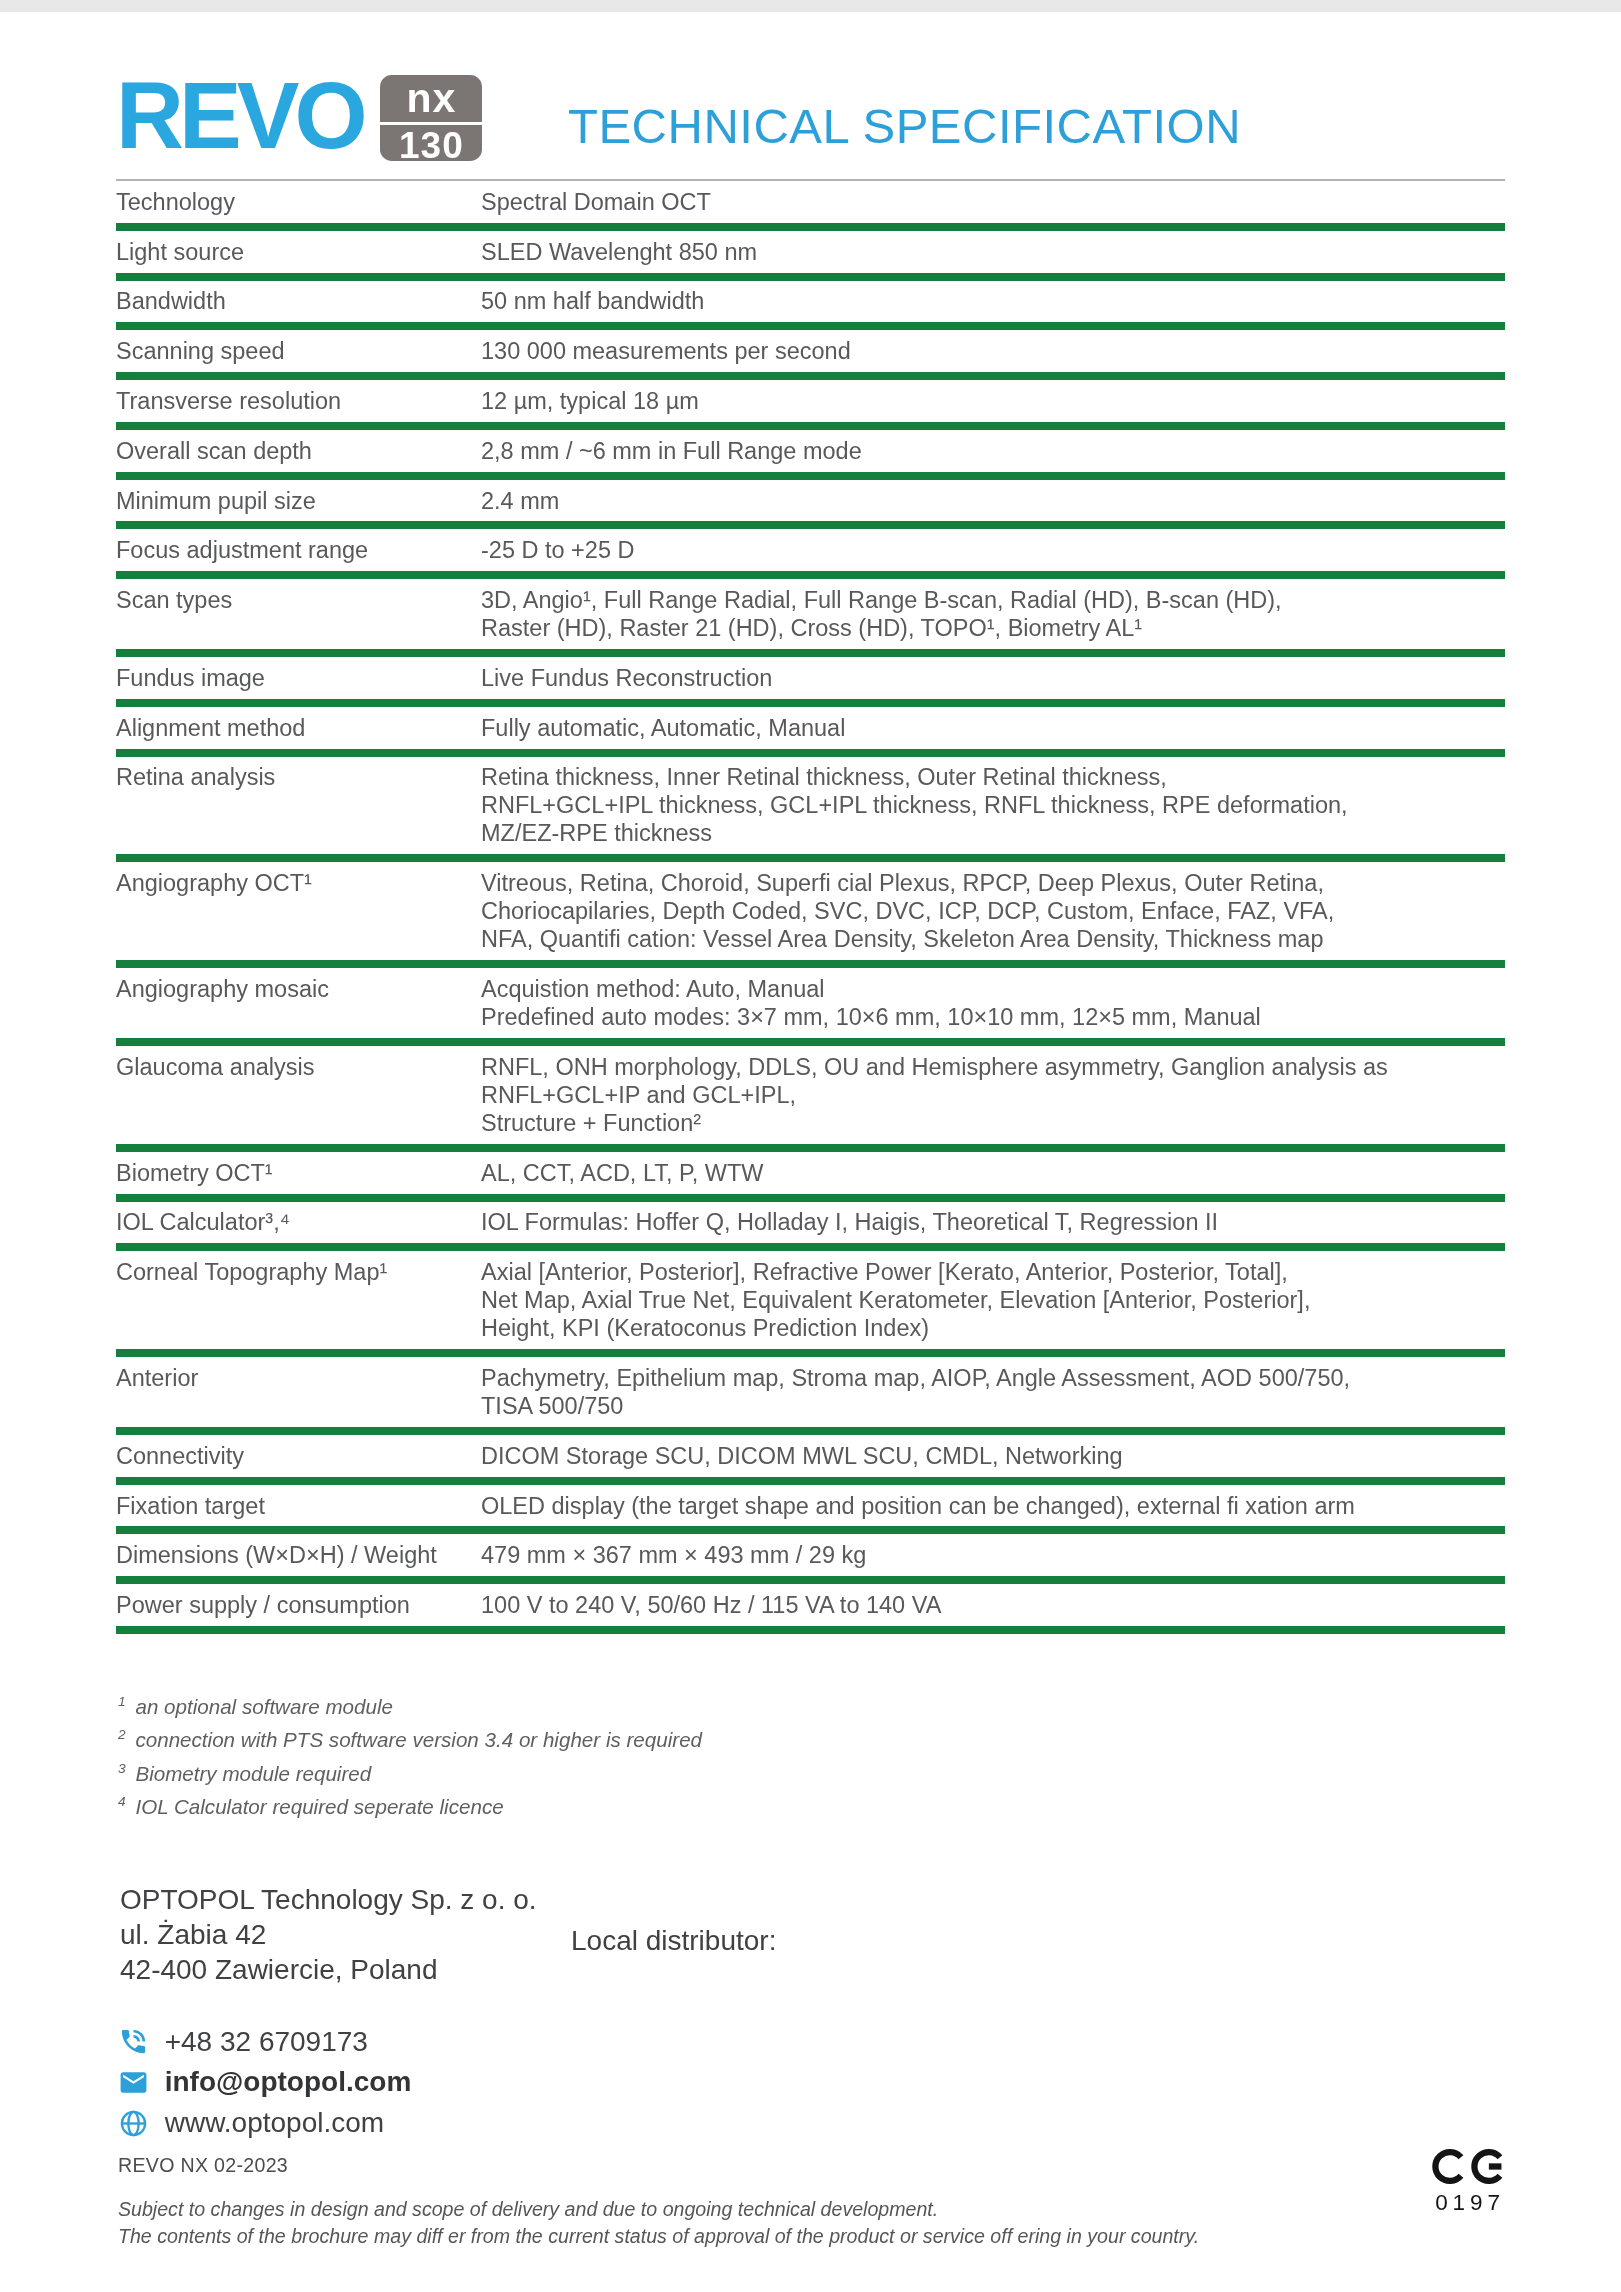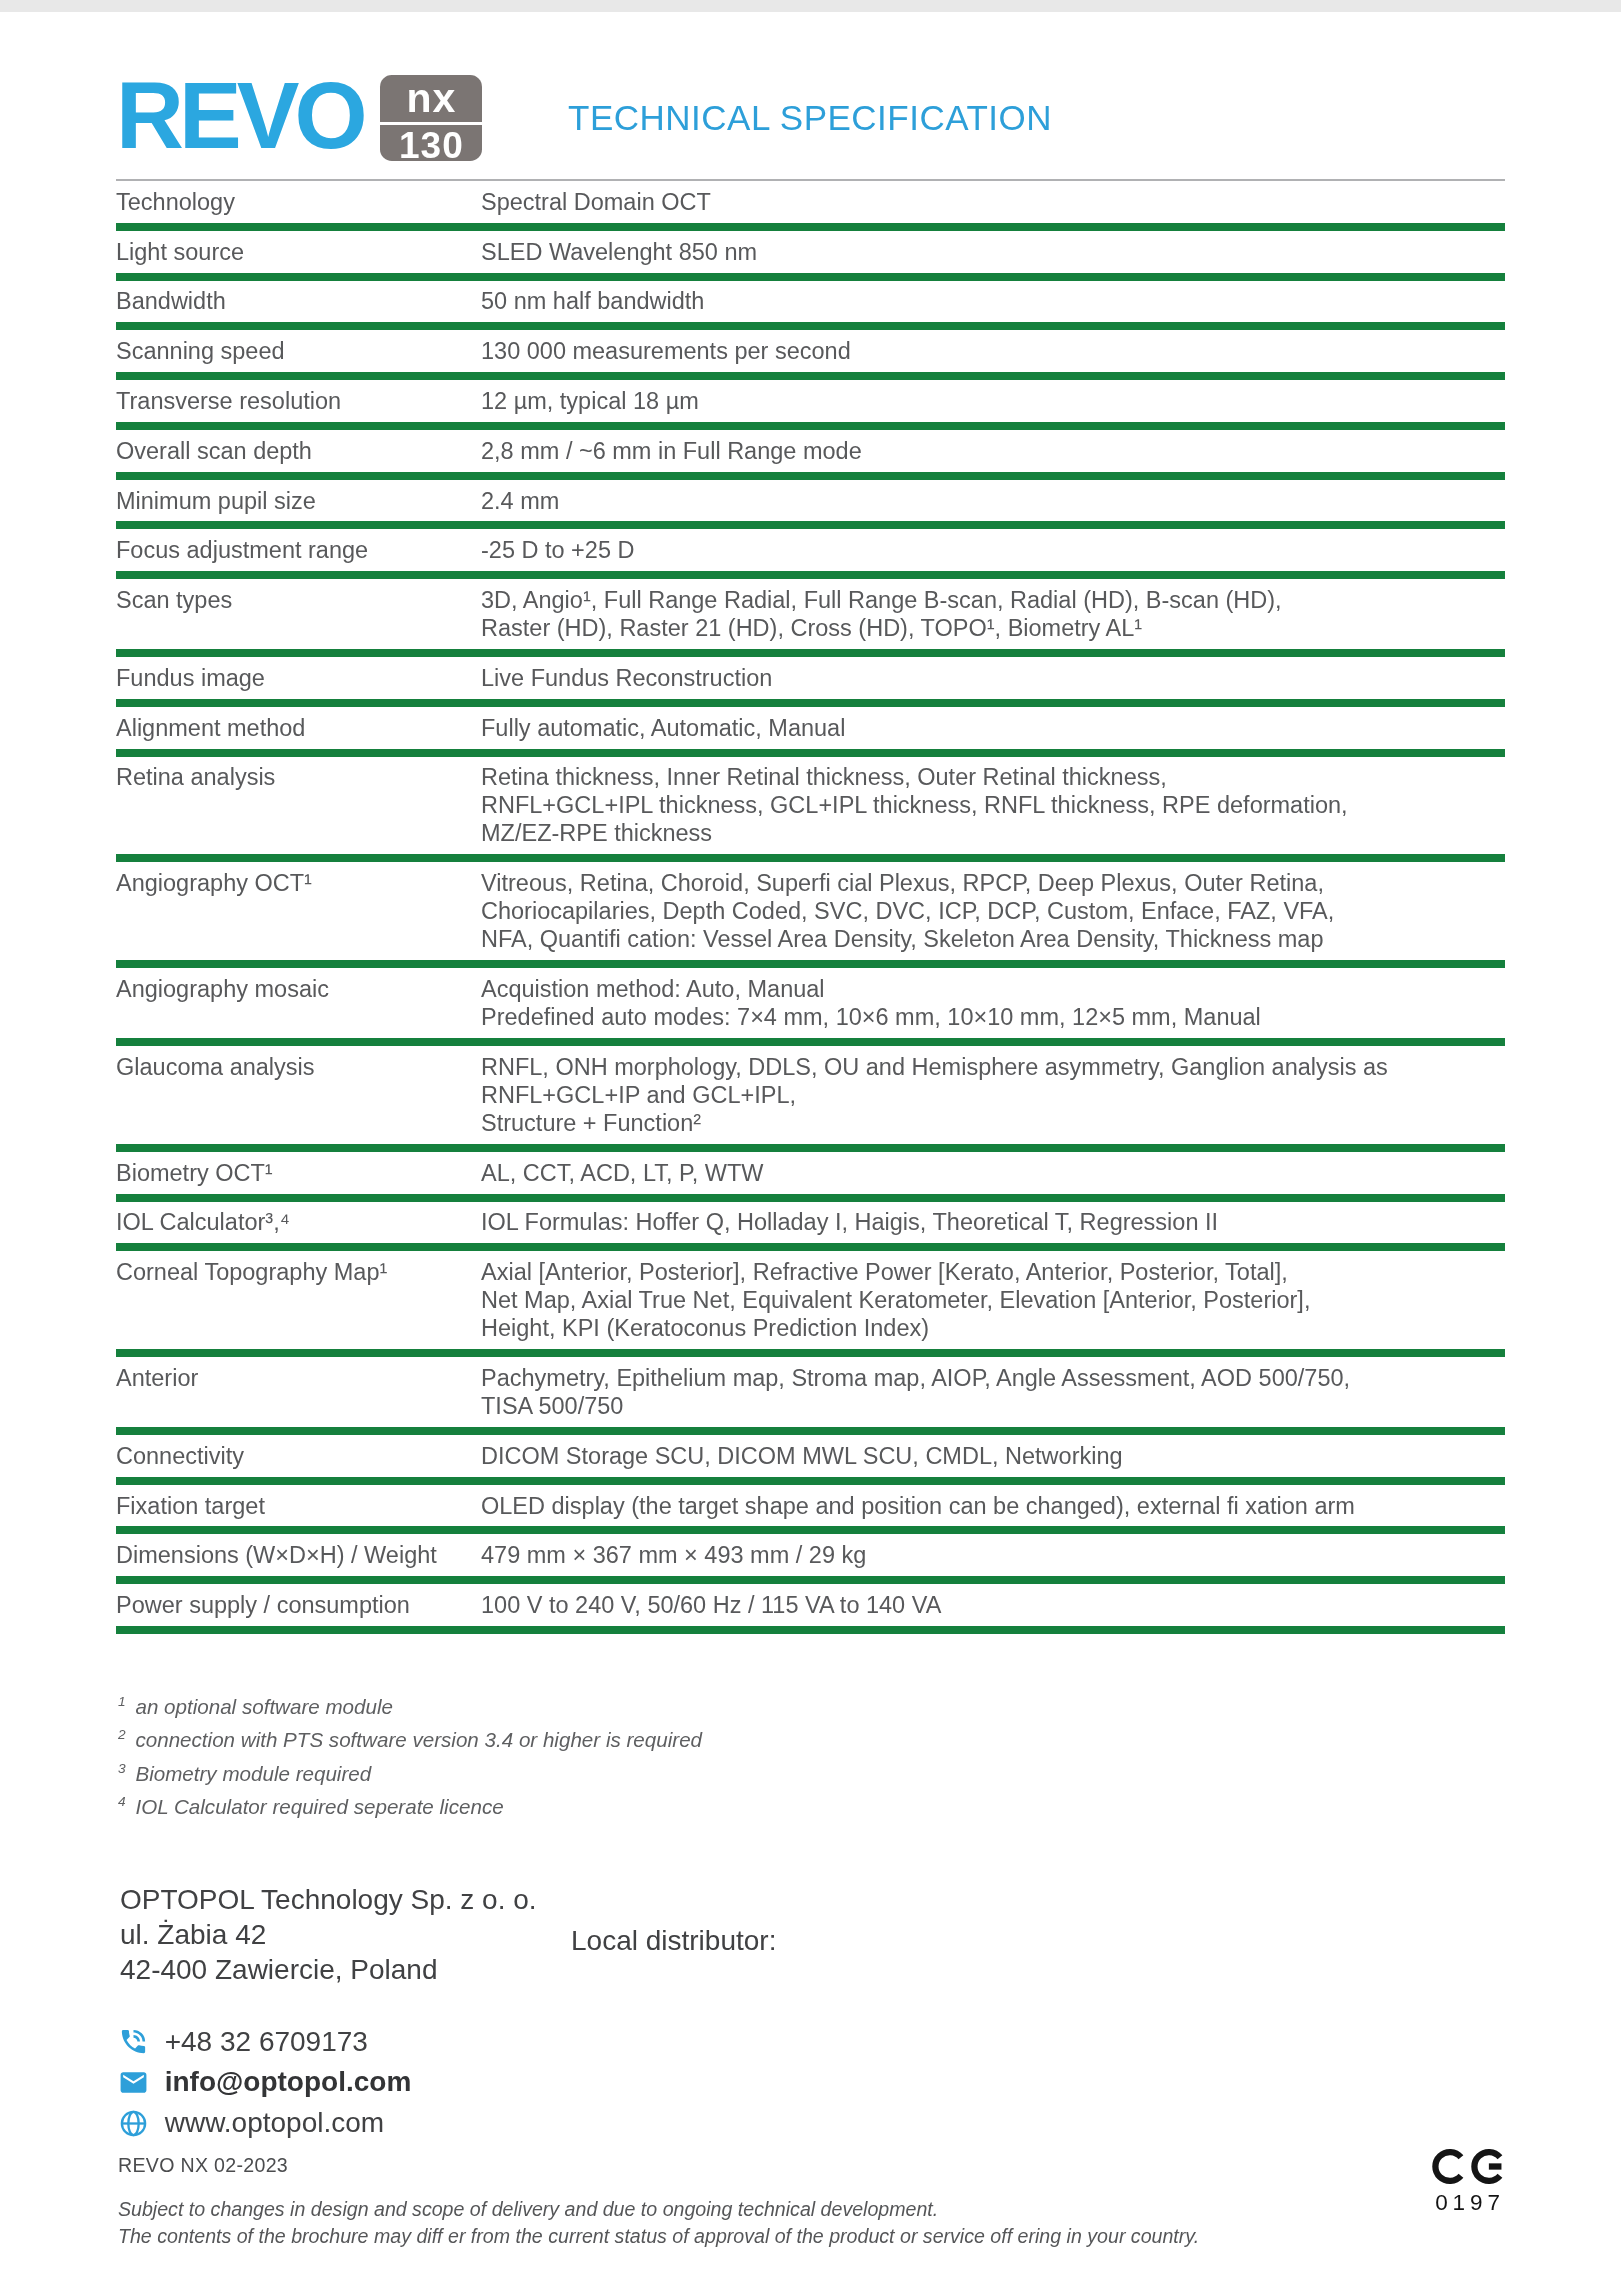--- a/index.html
+++ b/index.html
@@ -24,21 +24,21 @@
     display:flex;flex-direction:column;overflow:hidden;
   }
   .logo-badge .seg{
     flex:1;display:flex;align-items:center;justify-content:center;
     color:#ffffff;font-weight:700;text-align:right;
   }
   .logo-badge .seg.top{font-size:41px;letter-spacing:1px;border-bottom:3.9px solid #ffffff;}
   .logo-badge .seg.bottom{font-size:37px;letter-spacing:1px;}
   .doc-title{
     position:absolute;left:568px;top:86px;
-    font-size:35px;color:#2d9fd9;letter-spacing:0.5px;white-space:nowrap;
+    font-size:49px;color:#2d9fd9;letter-spacing:0.5px;white-space:nowrap;
   }
   
   .spec-table{
     position:absolute;left:116px;top:167px;width:1389px;
     border-top:2px solid #b0b1b3;
     font-size:23.5px;line-height:28px;
   }
   .row{display:flex;border-bottom:8px solid #15803d;padding:6.9px 0;}
   .cell.label{flex:0 0 365px;color:#58595b;white-space:nowrap;}
   .cell.value{flex:1;color:#58595b;white-space:pre-line;}
@@ -127,21 +127,21 @@
       </div>
     <div class="row">
         <div class="cell label">Angiography OCT¹</div>
         <div class="cell value">Vitreous, Retina, Choroid, Superfi cial Plexus, RPCP, Deep Plexus, Outer Retina,
 Choriocapilaries, Depth Coded, SVC, DVC, ICP, DCP, Custom, Enface, FAZ, VFA,
 NFA, Quantifi cation: Vessel Area Density, Skeleton Area Density, Thickness map</div>
       </div>
     <div class="row">
         <div class="cell label">Angiography mosaic</div>
         <div class="cell value">Acquistion method: Auto, Manual
-Predefined auto modes: 7×4 mm, 10×6 mm, 10×10 mm, 12×5 mm, Manual</div>
+Predefined auto modes: 3×7 mm, 10×6 mm, 10×10 mm, 12×5 mm, Manual</div>
       </div>
     <div class="row">
         <div class="cell label">Glaucoma analysis</div>
         <div class="cell value">RNFL, ONH morphology, DDLS, OU and Hemisphere asymmetry, Ganglion analysis as
 RNFL+GCL+IP and GCL+IPL,
 Structure + Function²</div>
       </div>
     <div class="row">
         <div class="cell label">Biometry OCT¹</div>
         <div class="cell value">AL, CCT, ACD, LT, P, WTW</div>

